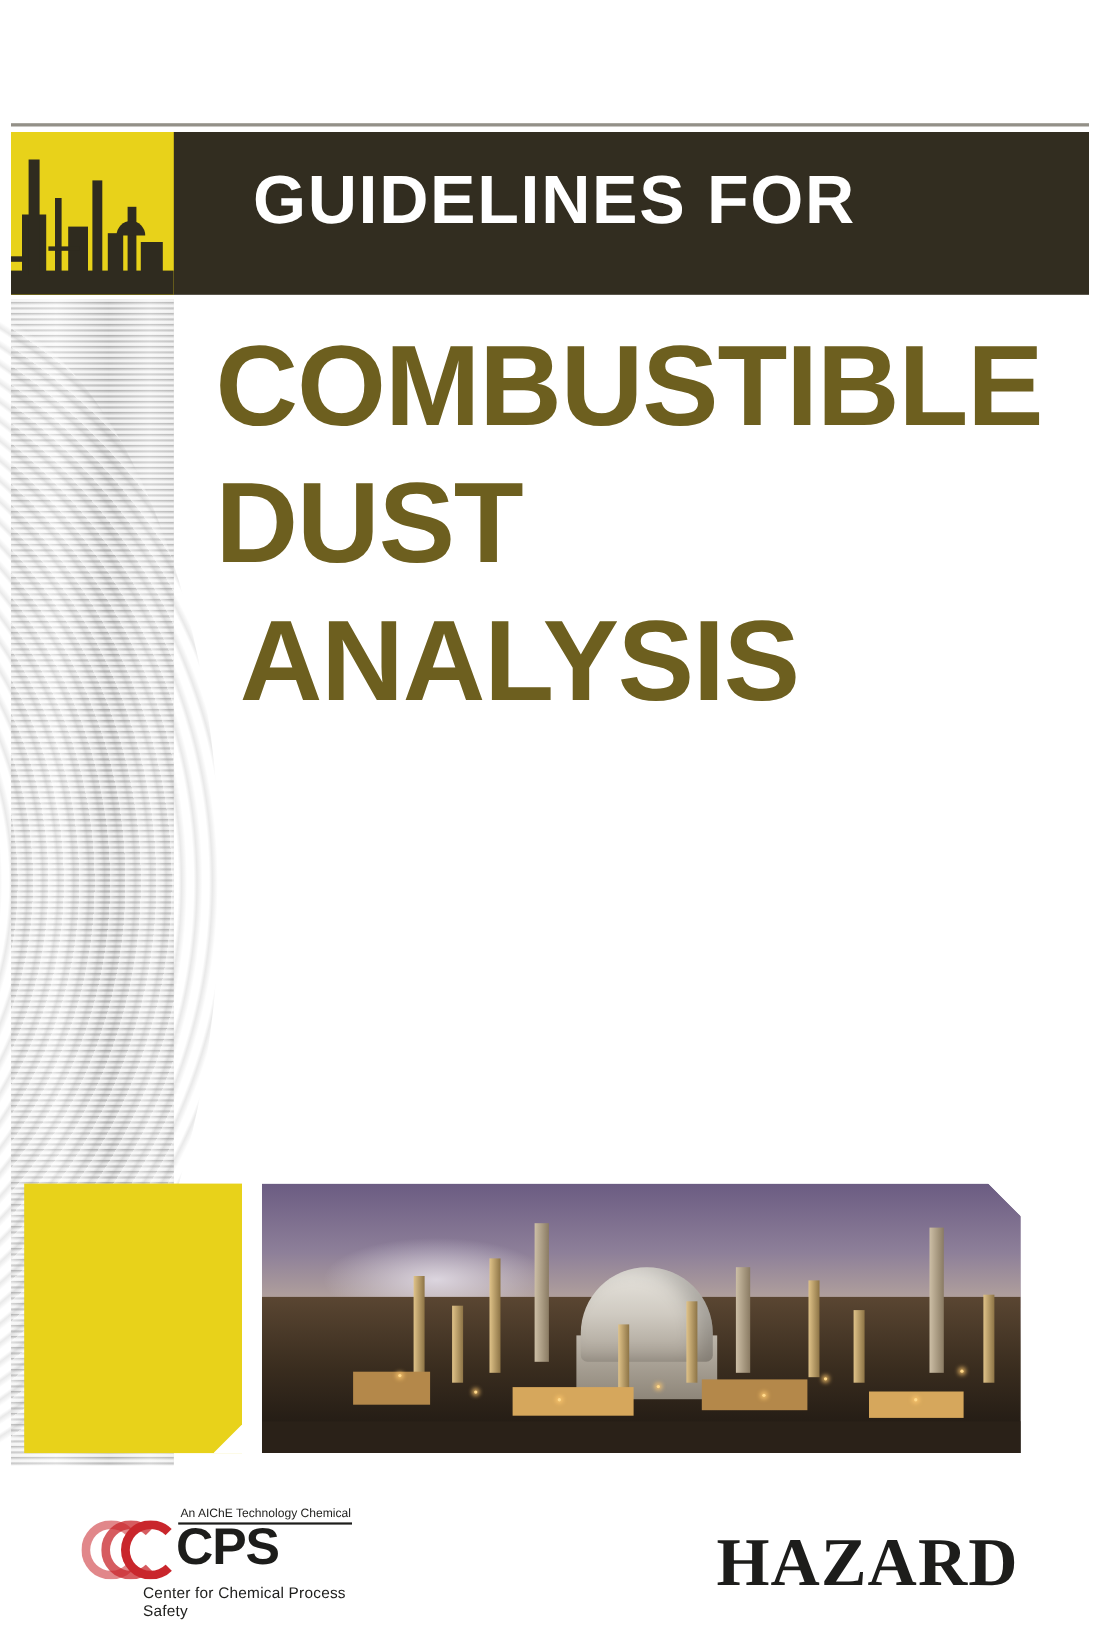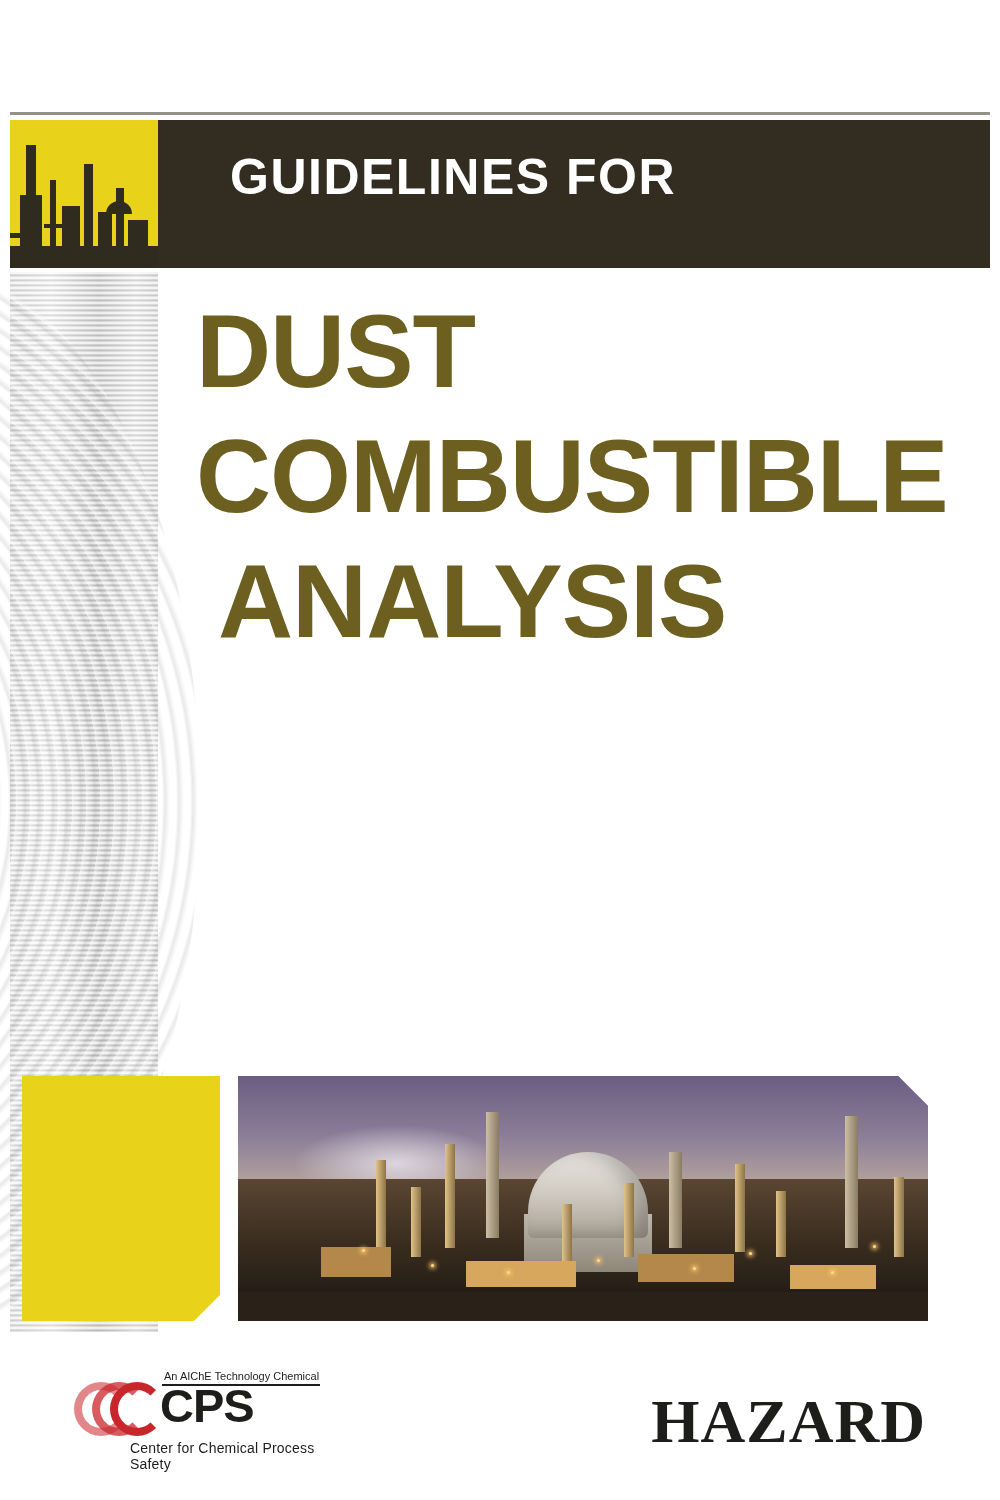--- a/index.html
+++ b/index.html
@@ -74,21 +74,21 @@
   }
   .sk-bar1 { left: 0px; bottom: 30px; width: 12px; height: 5px; }
   .sk-bar2 { left: 34px; bottom: 40px; width: 28px; height: 4px; }
 
   .header-title {
     position: absolute;
     left: 230px;
     top: 152px;
     width: 740px;
     color: #ffffff;
-    font-size: 50px;
+    font-size: 62px;
     line-height: 1;
     font-weight: bold;
     letter-spacing: 1.5px;
     font-family: "Liberation Sans", sans-serif;
     white-space: nowrap;
   }
 
   
   .metal-strip {
     position: absolute;
@@ -320,22 +320,22 @@
 
   <div class="header-title">GUIDELINES FOR</div>
 
   <div class="metal-strip">
     <div class="metal-arc"></div>
   </div>
 
   <div class="yellow-block"></div>
 
   <div class="title-block">
+    <div class="title-line">COMBUSTIBLE</div>
     <div class="title-line">DUST</div>
-    <div class="title-line">COMBUSTIBLE</div>
     <div class="title-line">ANALYSIS</div>
   </div>
 
   <div class="photo">
     <div class="photo-sky"></div>
     <div class="photo-haze"></div>
     <div class="photo-ground"></div>
 
     <div class="dome-base"></div>
     <div class="dome"></div>

